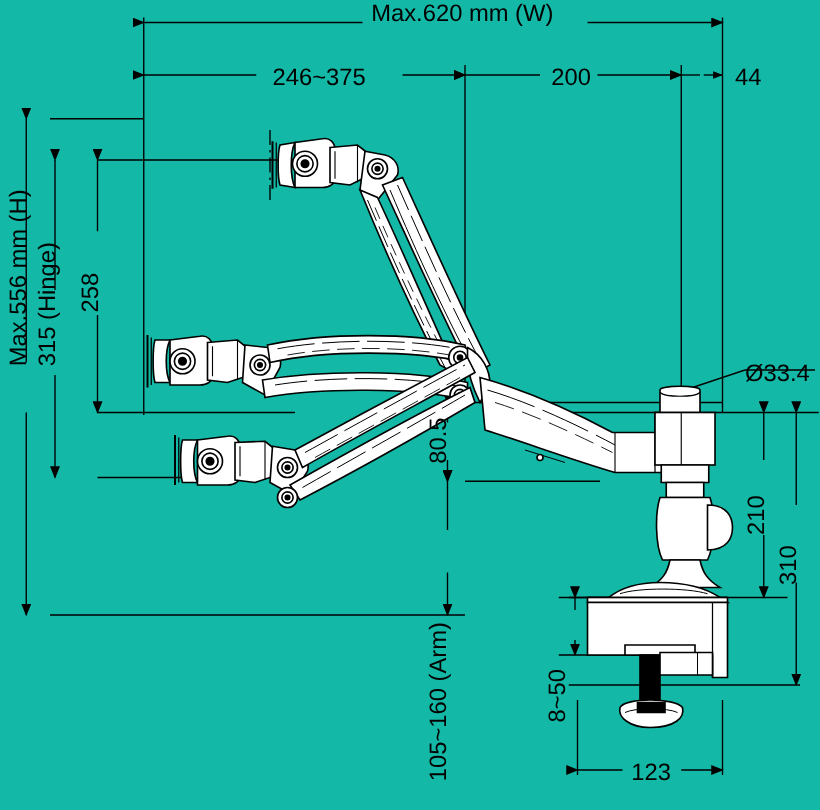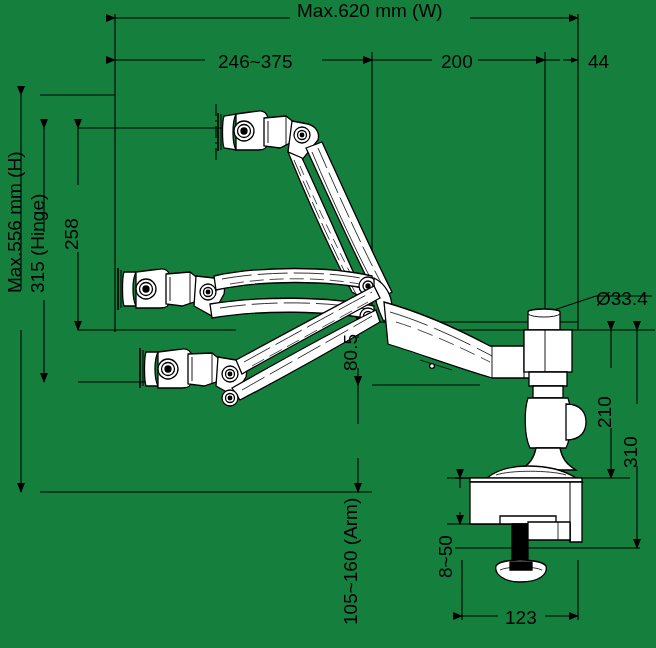--- a/index.html
+++ b/index.html
@@ -1,21 +1,21 @@
 <!DOCTYPE html>
 <html><head>
 <meta charset="utf-8">
 <title>Monitor Arm Dimension Drawing</title>
 <style>
   html,body{margin:0;padding:0;background:#ffffff;}
   body{
     font-family:"Liberation Sans","DejaVu Sans",sans-serif;
     width:656px;height:648px;overflow:hidden;
   }
-  #stage{position:relative;width:656px;height:648px;background:#15803d;}
+  #stage{position:relative;width:656px;height:648px;background:#14b8a6;}
   #stage svg{position:absolute;left:0;top:0;}
   .dimtext{
     font-family:"Liberation Sans","DejaVu Sans",sans-serif;
     font-size:19px;
     fill:#000;
     white-space:pre;
   }
 </style>
 </head>
 <body>

